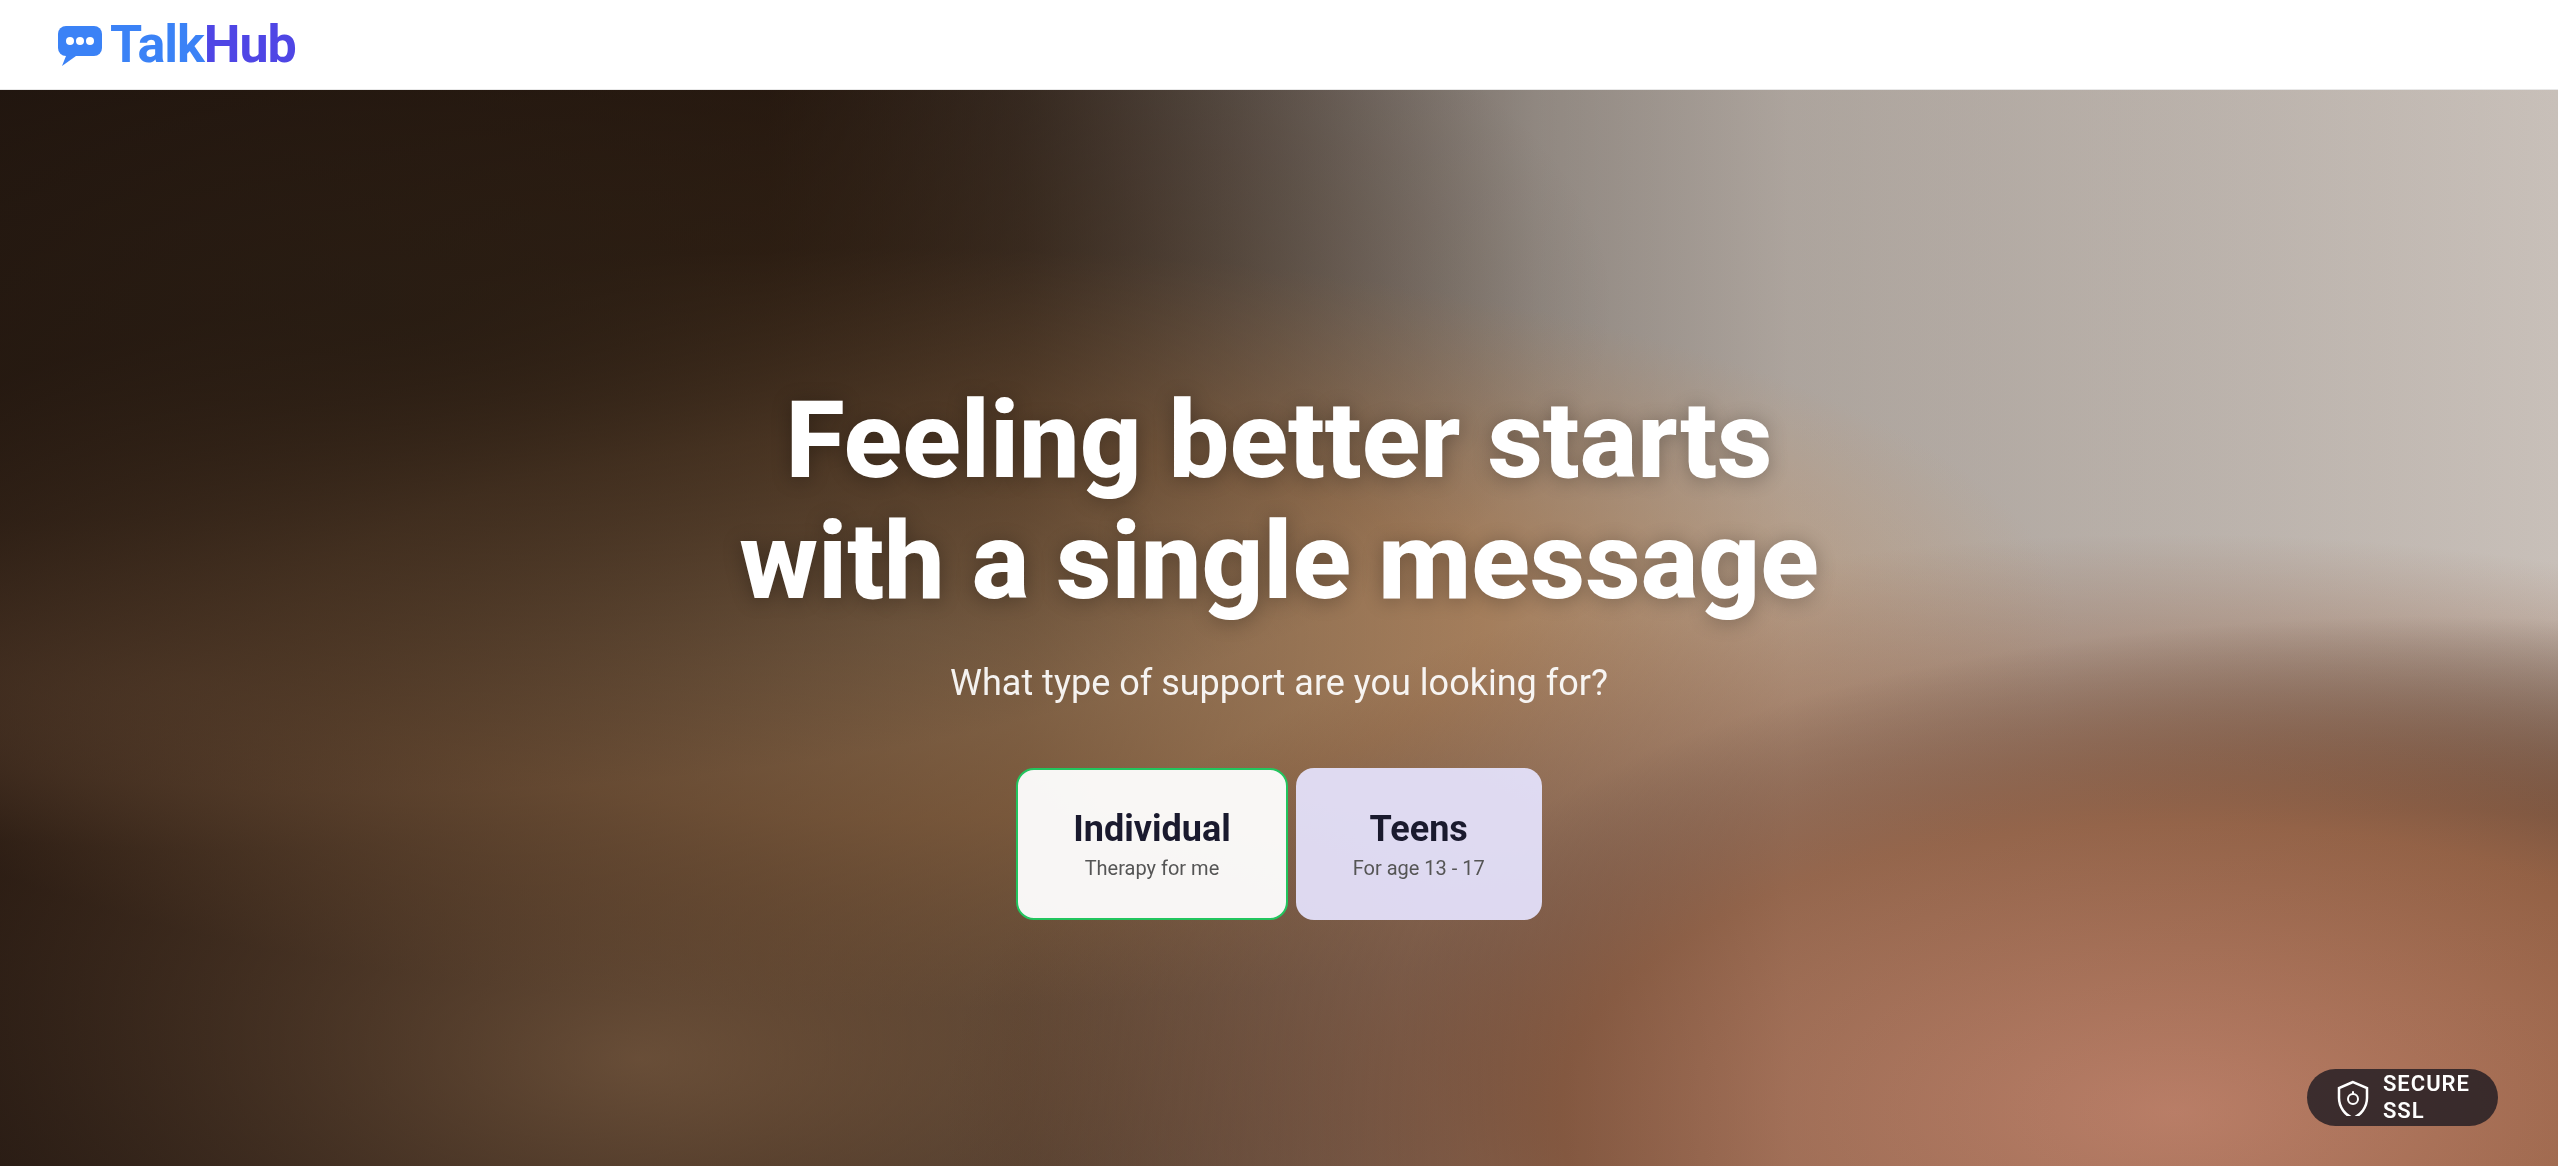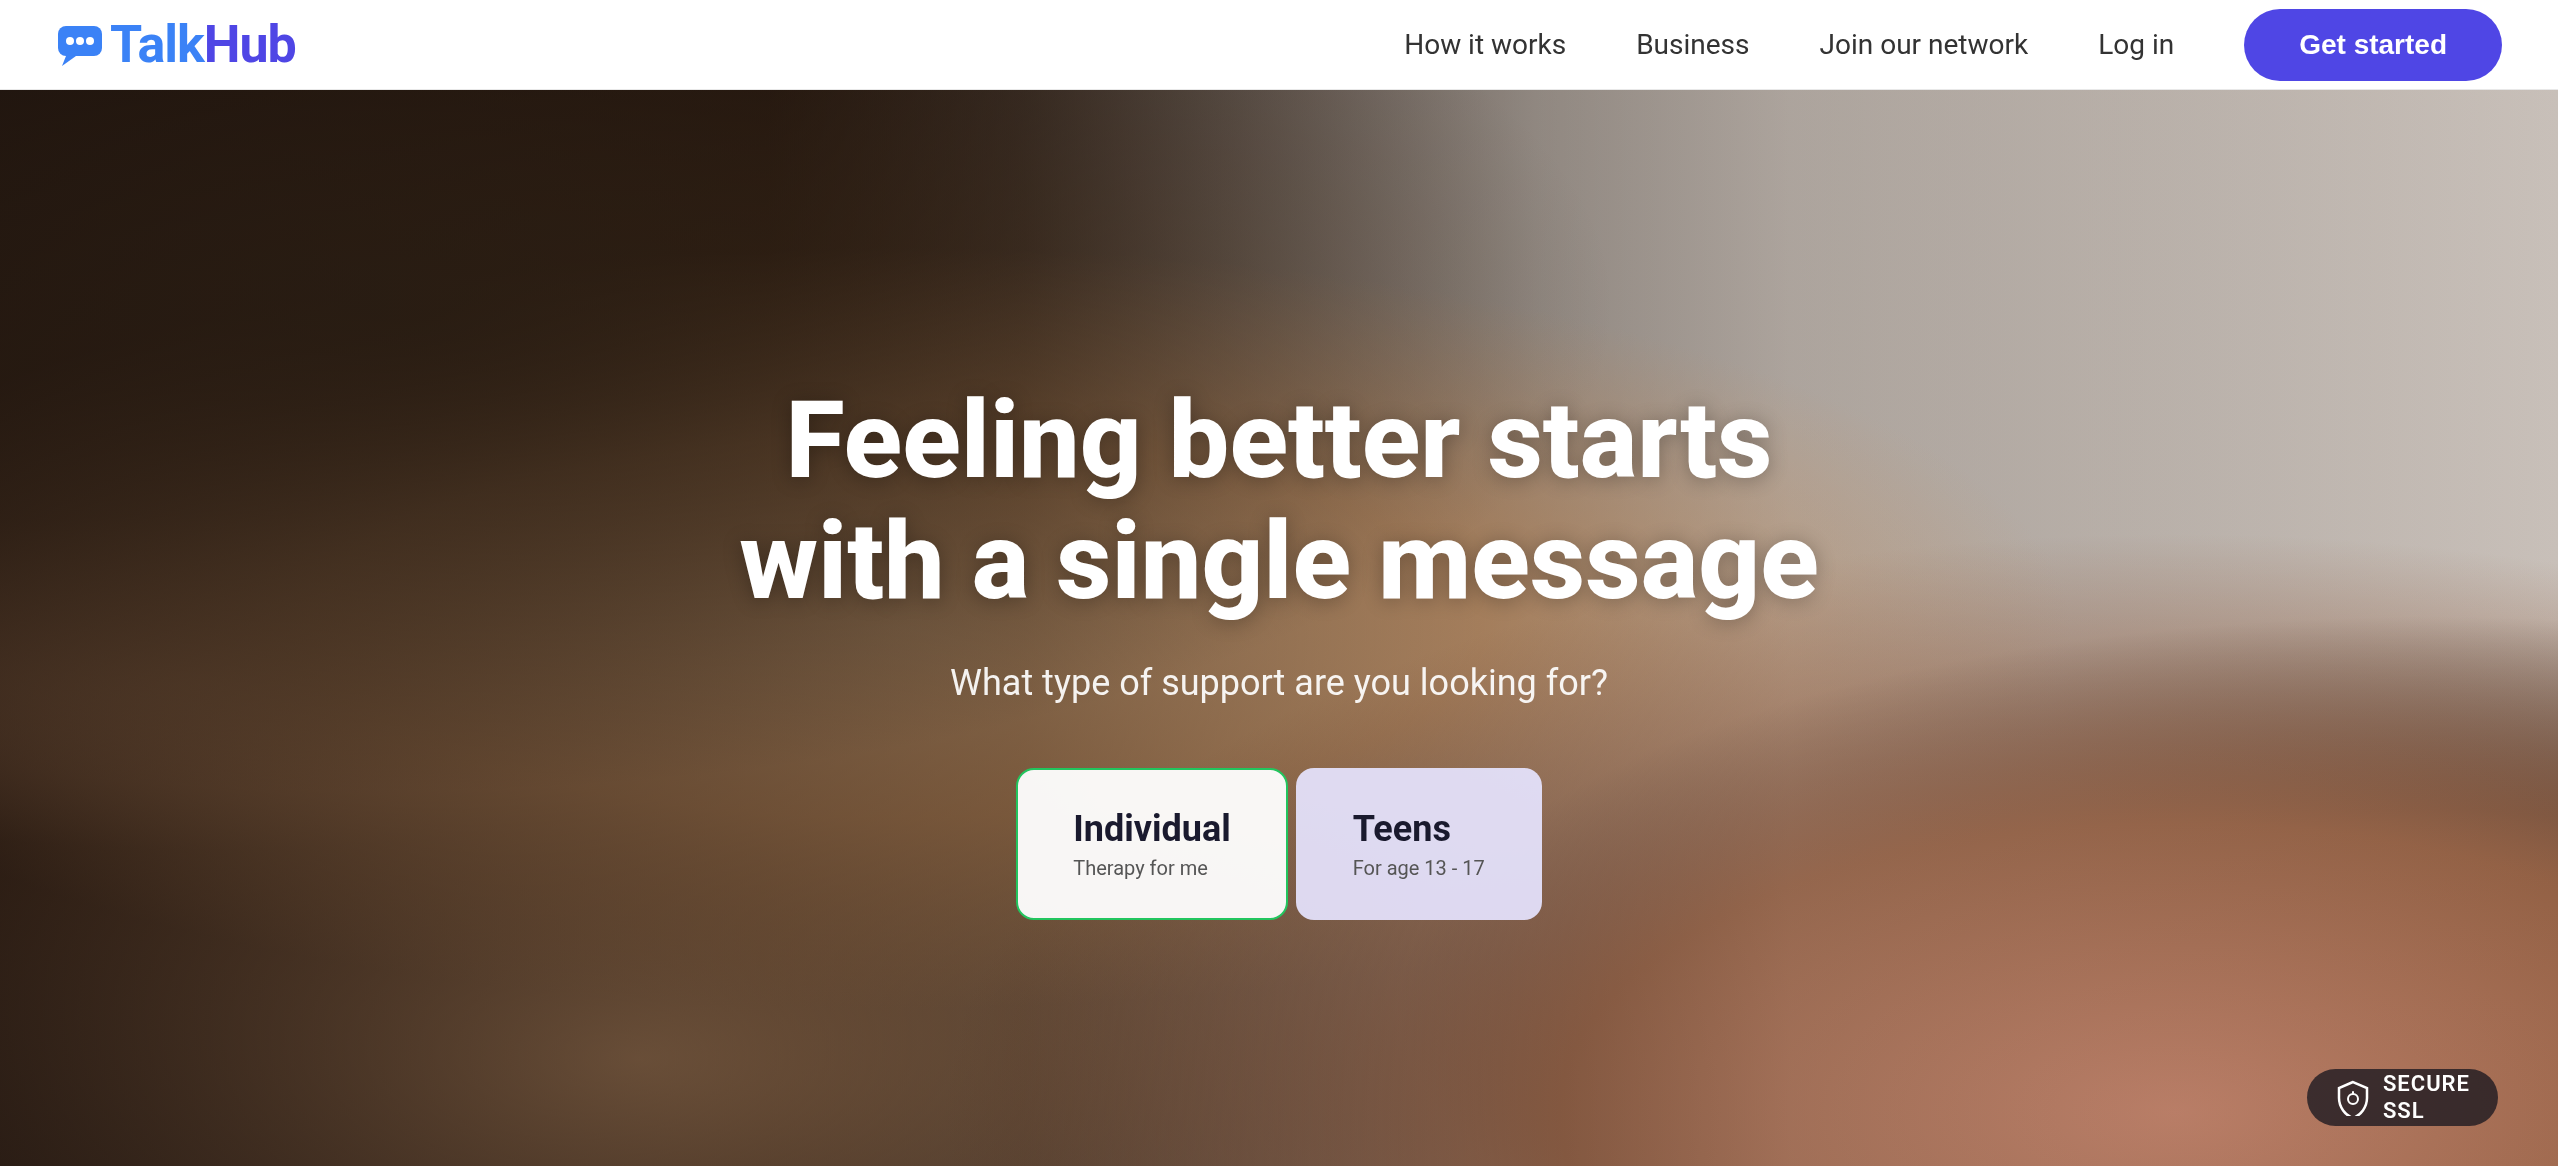--- a/index.html
+++ b/index.html
@@ -161,20 +161,21 @@
       color: rgba(255,255,255,0.92);
       text-align: center;
       font-weight: 400;
     }
 
     
     .therapy-cards {
       display: flex;
       gap: 8px;
       margin-top: 24px;
+      text-align: center;
     }
 
     .therapy-card {
       background: rgba(255,255,255,0.92);
       border-radius: 18px;
       padding: 38px 55px;
       cursor: pointer;
       min-width: 230px;
       border: 2px solid transparent;
       transition: all 0.2s;
@@ -256,27 +257,20 @@
       <polygon points="10,32 6,42 20,32" fill="#3b82f6"></polygon>
       <circle cx="14" cy="17" r="4" fill="white"></circle>
       <circle cx="24" cy="17" r="4" fill="white"></circle>
       <circle cx="34" cy="17" r="4" fill="white"></circle>
     </svg>
     <span class="logo-text">
       <span class="logo-talk">Talk</span><span class="logo-hub">Hub</span>
     </span>
   </div>
 
-  <div class="nav-links">
-    <a class="nav-link" href="#">How it works</a>
-    <a class="nav-link" href="#">Business</a>
-    <a class="nav-link" href="#">Join our network</a>
-    <a class="nav-link" href="#">Log in</a>
-    <button class="btn-get-started">Get started</button>
-  </div>
 </nav>
 
 <section class="hero">
 
   <div class="hero-photo"></div>
   <div class="hero-bg"></div>
 
   <div class="hero-content">
     <h1 class="hero-title">
       <span>Feeling better starts</span><br>

